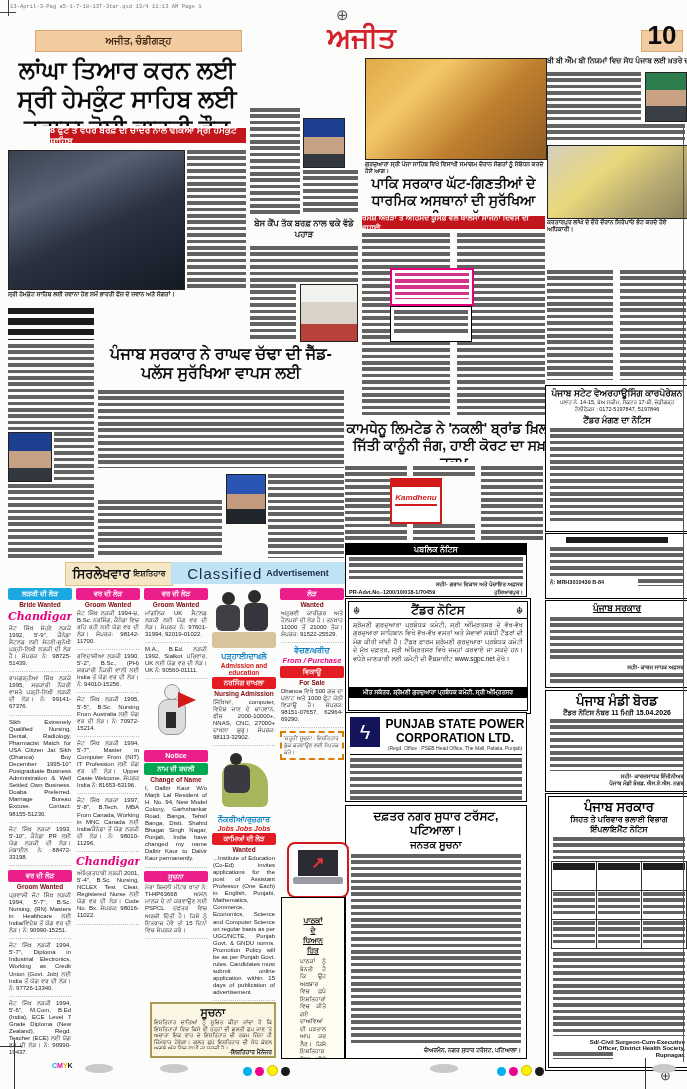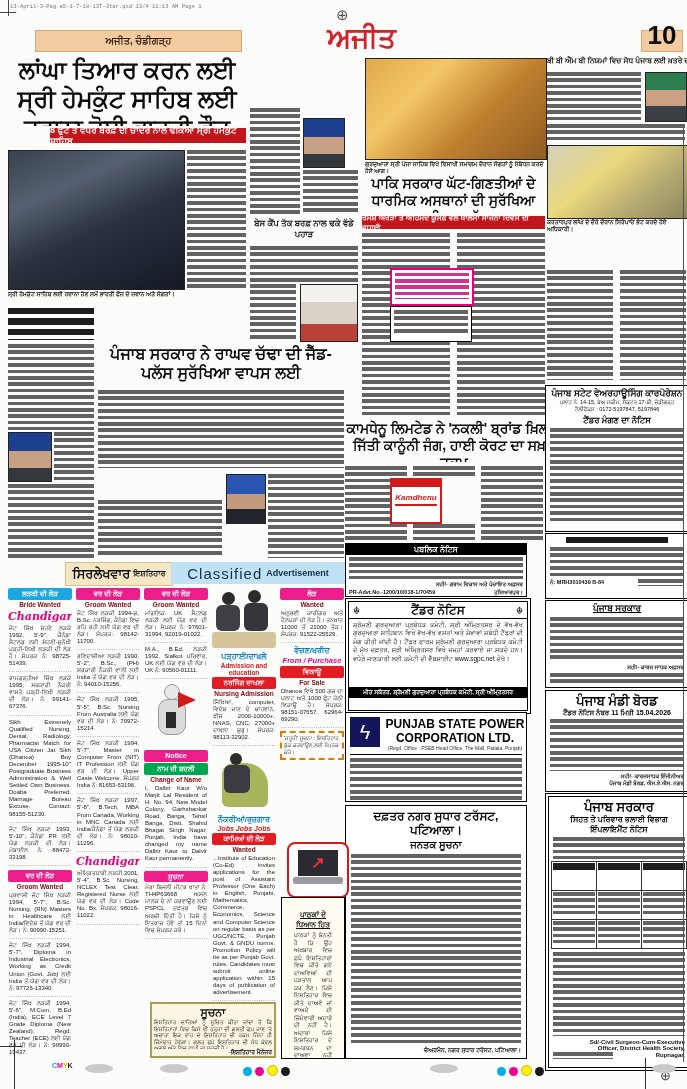--- a/index.html
+++ b/index.html
@@ -365,21 +365,21 @@
     <div style="font-size:6px;font-weight:bold;text-align:right">-ਇਸ਼ਤਿਹਾਰ ਮੈਨੇਜਰ</div>
   </div>
 
   <div class="abs" style="left:287px;top:842px;width:58px;height:52px;border:2px solid #d21a1a;border-radius:8px;background:#fff">
     <div style="position:absolute;left:9px;top:6px;width:40px;height:26px;background:#2b2b33;text-align:center">
       <span style="color:#e33;font-size:16px;font-weight:bold;line-height:26px">↗</span>
     </div>
     <div style="position:absolute;left:4px;top:33px;width:50px;height:7px;background:#9a9aa2;border-radius:2px"></div>
   </div>
 
-  <div class="abs" style="left:281px;top:897px;width:64px;height:162px;border:1px solid #000;background:#fffdf2;padding:12px;box-sizing:border-box;overflow:hidden">
+  <div class="abs" style="left:281px;top:897px;width:64px;height:162px;border:1px solid #000;background:#fffdf2;padding:18px;box-sizing:border-box;overflow:hidden">
     <div style="font-size:7.5px;font-weight:bold;text-align:center;text-decoration:underline">ਪਾਠਕਾਂ ਦੇ ਧਿਆਨ ਹਿਤ</div>
     <div style="font-size:6px;line-height:1.25;text-align:justify;margin-top:2px">ਪਾਠਕਾਂ ਨੂੰ ਬੇਨਤੀ ਹੈ ਕਿ ਉਹ ਅਖ਼ਬਾਰ ਵਿਚ ਛਪੇ ਇਸ਼ਤਿਹਾਰਾਂ ਵਿਚ ਕੀਤੇ ਗਏ ਦਾਅਵਿਆਂ ਦੀ ਪੜਤਾਲ ਆਪ ਕਰ ਲੈਣ। ਕਿਸੇ ਇਸ਼ਤਿਹਾਰ ਵਿਚ ਕੀਤੇ ਦਾਅਵੇ ਜਾਂ ਵਾਅਦੇ ਦੀ ਜ਼ਿੰਮੇਵਾਰੀ ਅਦਾਰੇ ਦੀ ਨਹੀਂ ਹੈ। ਅਦਾਰਾ ਕਿਸੇ ਇਸ਼ਤਿਹਾਰ ਦੇ ਸਮਰਥਨ ਦਾ ਦਾਅਵਾ ਨਹੀਂ ਕਰਦਾ। ਲੈਣ-ਦੇਣ ਜਾਂ ਸੌਦਾ ਕਰਨ ਤੋਂ ਪਹਿਲਾਂ ਪੂਰੀ ਤਸੱਲੀ ਕਰਨੀ ਪਾਠਕਾਂ ਦੀ ਆਪਣੀ ਜ਼ਿੰਮੇਵਾਰੀ ਹੋਵੇਗੀ।</div>
   </div>
 
   <div class="abs" style="left:683px;top:128px;width:1px;height:934px;background:#555"></div>
   <div class="abs" style="left:14px;top:1040px;width:1px;height:49px;background:#333"></div>
   <div class="abs" style="left:0;top:1046px;width:22px;height:1px;background:#333"></div>
   <div class="abs" style="left:645px;top:1058px;width:1px;height:31px;background:#333"></div>
   <div class="abs" style="left:660px;top:1068px;font-size:13px;color:#444">⊕</div>
 

